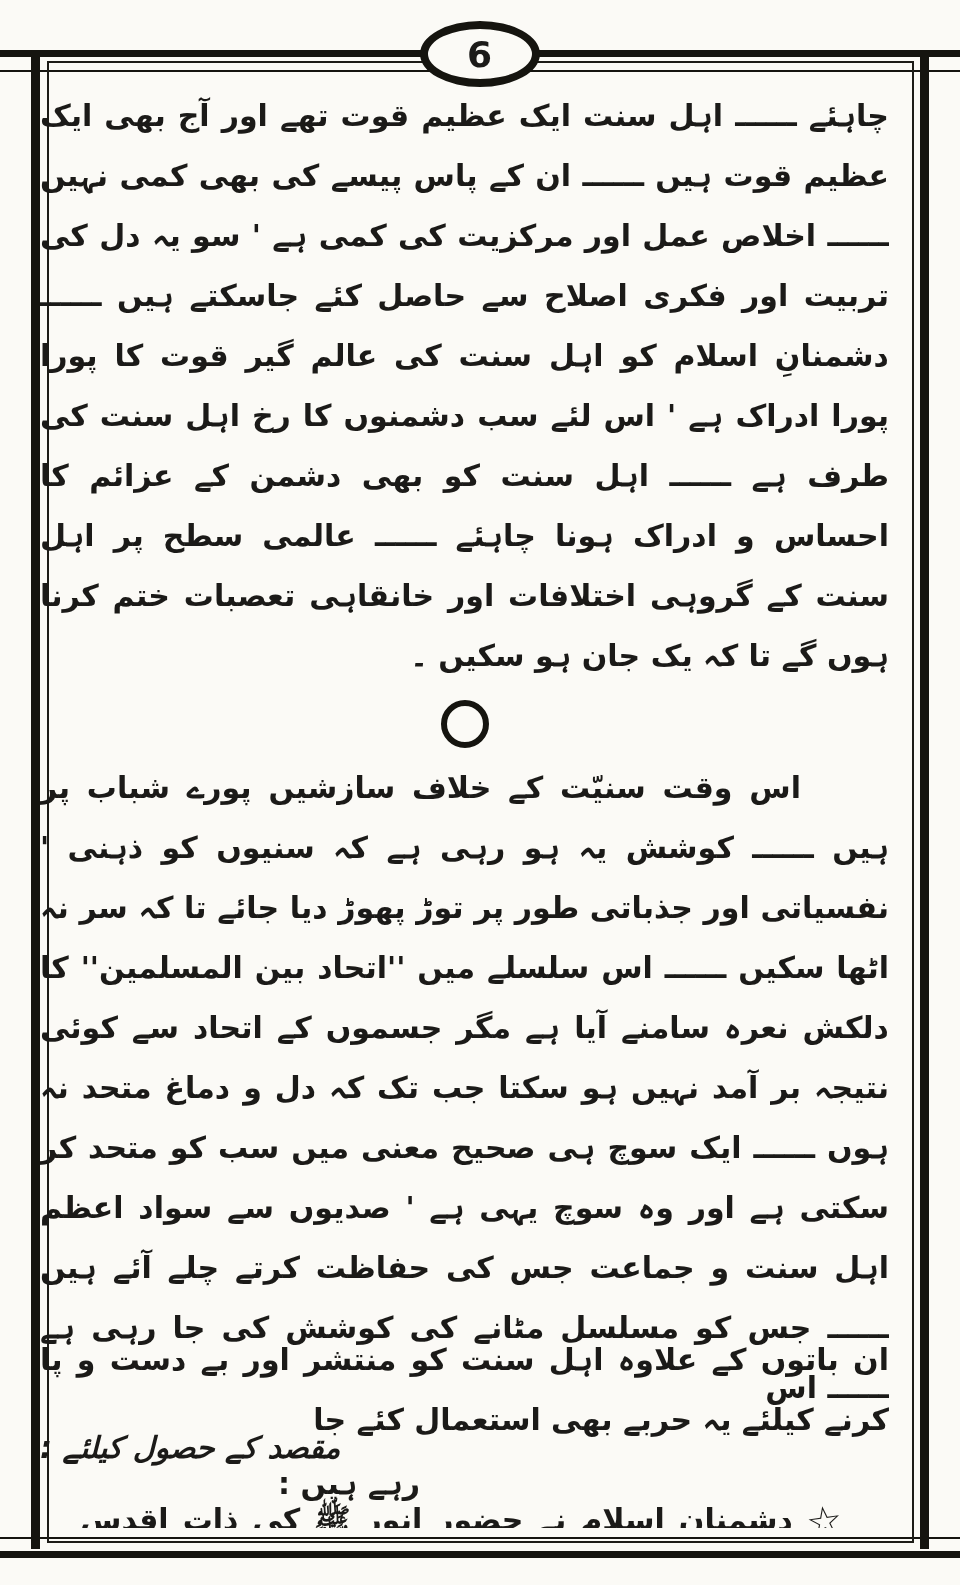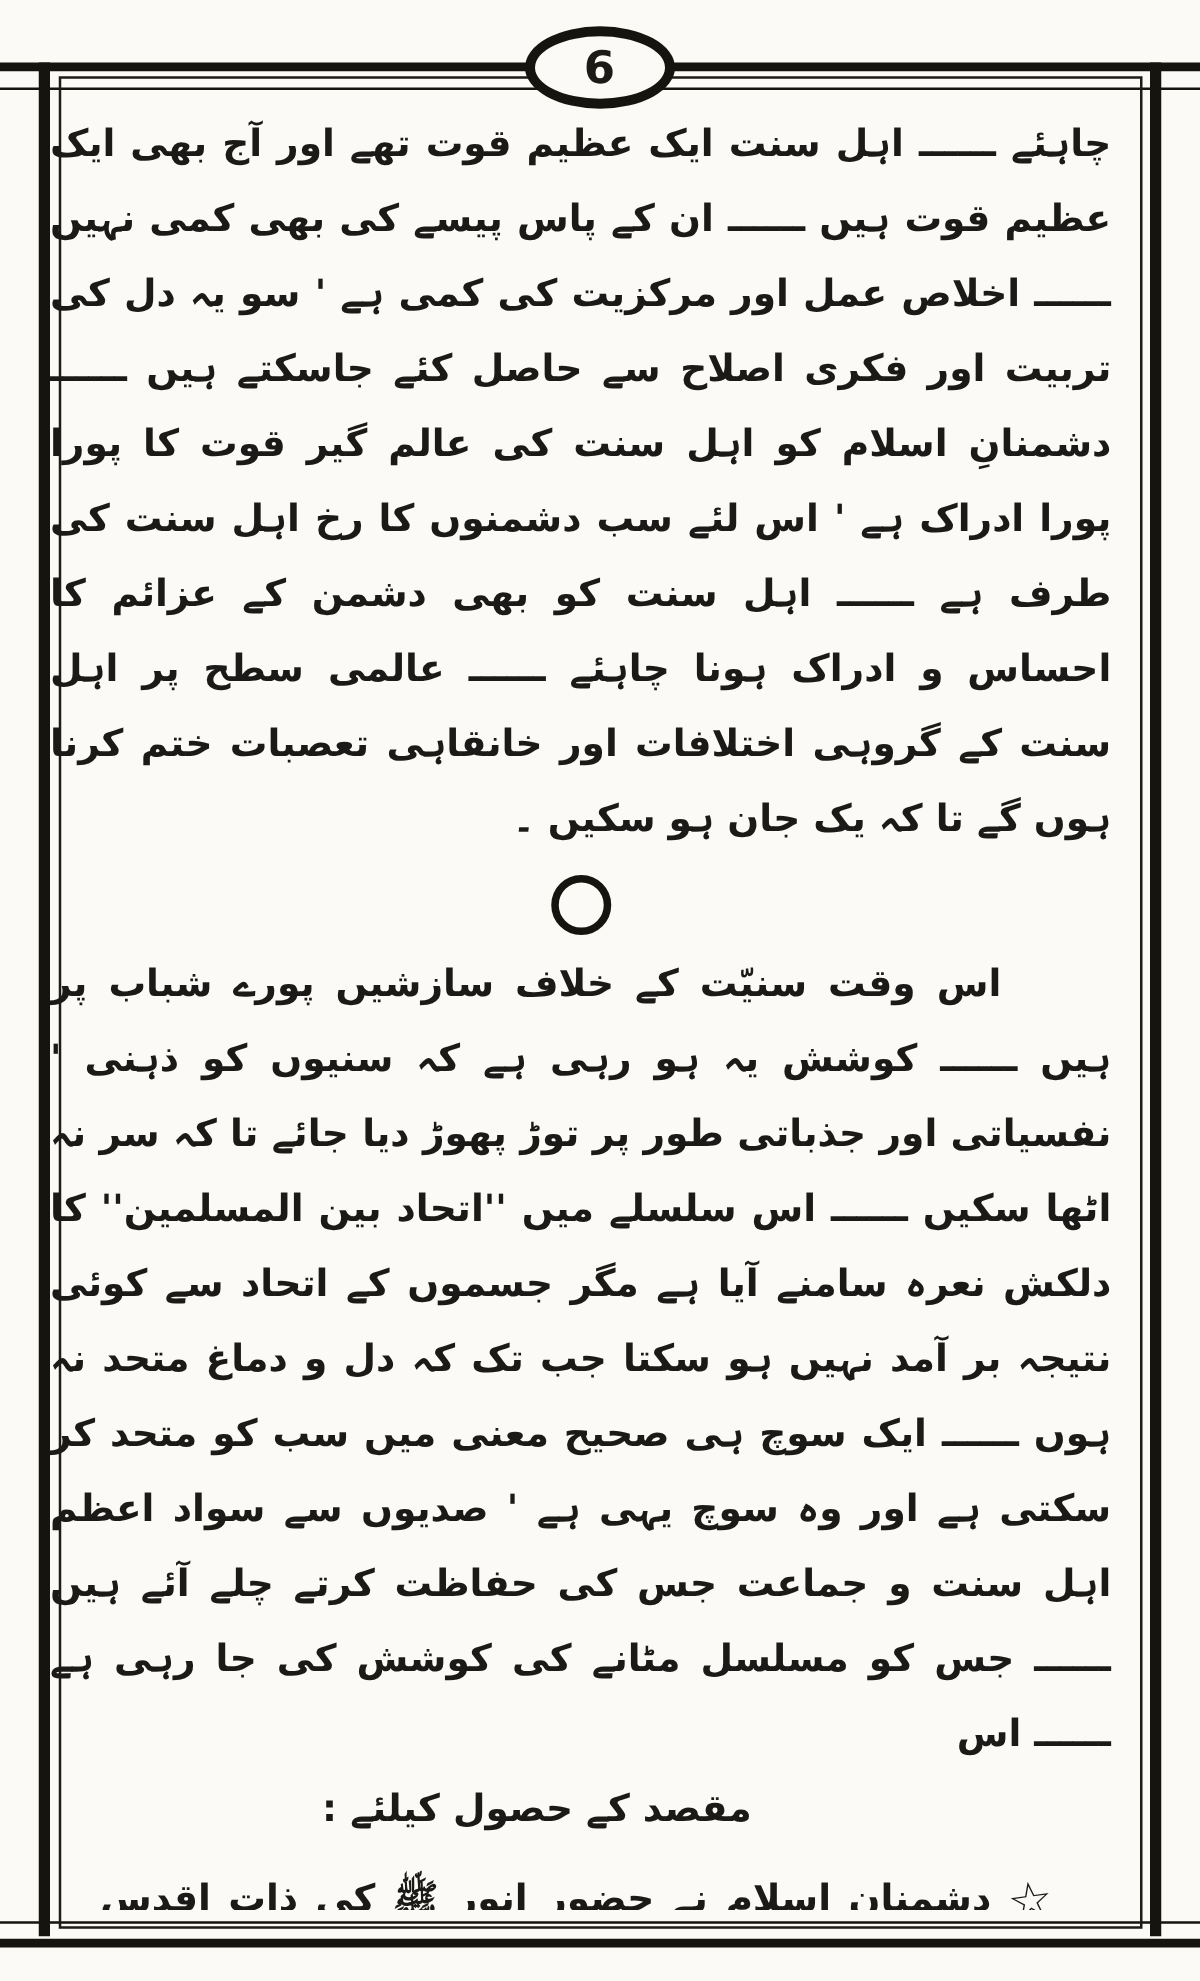--- a/index.html
+++ b/index.html
@@ -50,21 +50,21 @@
     position:absolute;left:40px;top:78px;width:849px;height:1450px;
     direction:rtl;
     text-align:justify;
     font-size:30px;font-weight:bold;
     line-height:60px;
     overflow:hidden;
   }
   .para{margin:0;text-align:justify;}
   .p1{margin-top:8px;}
   .p2{text-indent:88px;}
-  .tail-right{text-align:center;padding-left:0;}
+  .tail-right{text-align:left;padding-left:0;font-style:italic;}
   .p2-tail{padding-right:70px;}
   .divider-circle{
     width:36px;height:36px;
     border:6px solid #15140f;border-radius:50%;
     margin:14px auto 10px auto;
   }
   .bullet{display:flex;margin-top:12px;}
   .star-cell{
     flex:0 0 96px;
     font-size:40px;line-height:60px;font-weight:normal;
@@ -100,15 +100,19 @@
     <div class="divider-circle"></div>
 
     <p class="para p2">اس وقت سنیّت کے خلاف سازشیں پورے شباب پر ہیں ــــــ کوشش یہ ہو رہی ہے کہ سنیوں کو ذہنی ' نفسیاتی اور جذباتی طور پر توڑ پھوڑ دیا جائے تا کہ سر نہ اٹھا سکیں ــــــ اس سلسلے میں ''اتحاد بین المسلمین'' کا دلکش نعرہ سامنے آیا ہے مگر جسموں کے اتحاد سے کوئی نتیجہ بر آمد نہیں ہو سکتا جب تک کہ دل و دماغ متحد نہ ہوں ــــــ ایک سوچ ہی صحیح معنی میں سب کو متحد کر سکتی ہے اور وہ سوچ یہی ہے ' صدیوں سے سواد اعظم اہل سنت و جماعت جس کی حفاظت کرتے چلے آئے ہیں ــــــ جس کو مسلسل مٹانے کی کوشش کی جا رہی ہے ــــــ اس</p>
     <p class="para tail-right p2-tail">مقصد کے حصول کیلئے :</p>
 
     <div class="bullet">
       <div class="star-cell">☆</div>
       <p class="para bullet-text b1">دشمنانِ اسلام نے حضور انور ﷺ کی ذات اقدس کو اپنا ہدف بنایا اور مسلمانوں کے اندر ایسے ذہن تیار کئے ہیں جو قرآن و حدیث کا سہارا لے کر حضور ﷺ کی ذات و صفات کے بارے میں شکوک و شبہات پیدا کر رہے ہیں ۔</p>
     </div>
 
+    <div class="closing-wrap">
+      <p class="para">ان باتوں کے علاوہ اہل سنت کو منتشر اور بے دست و پا کرنے کیلئے یہ حربے بھی استعمال کئے جا</p>
+      <p class="para closing-tail">رہے ہیں :</p>
+    </div>
 
   </div>
 </div>
 
 </body></html>

